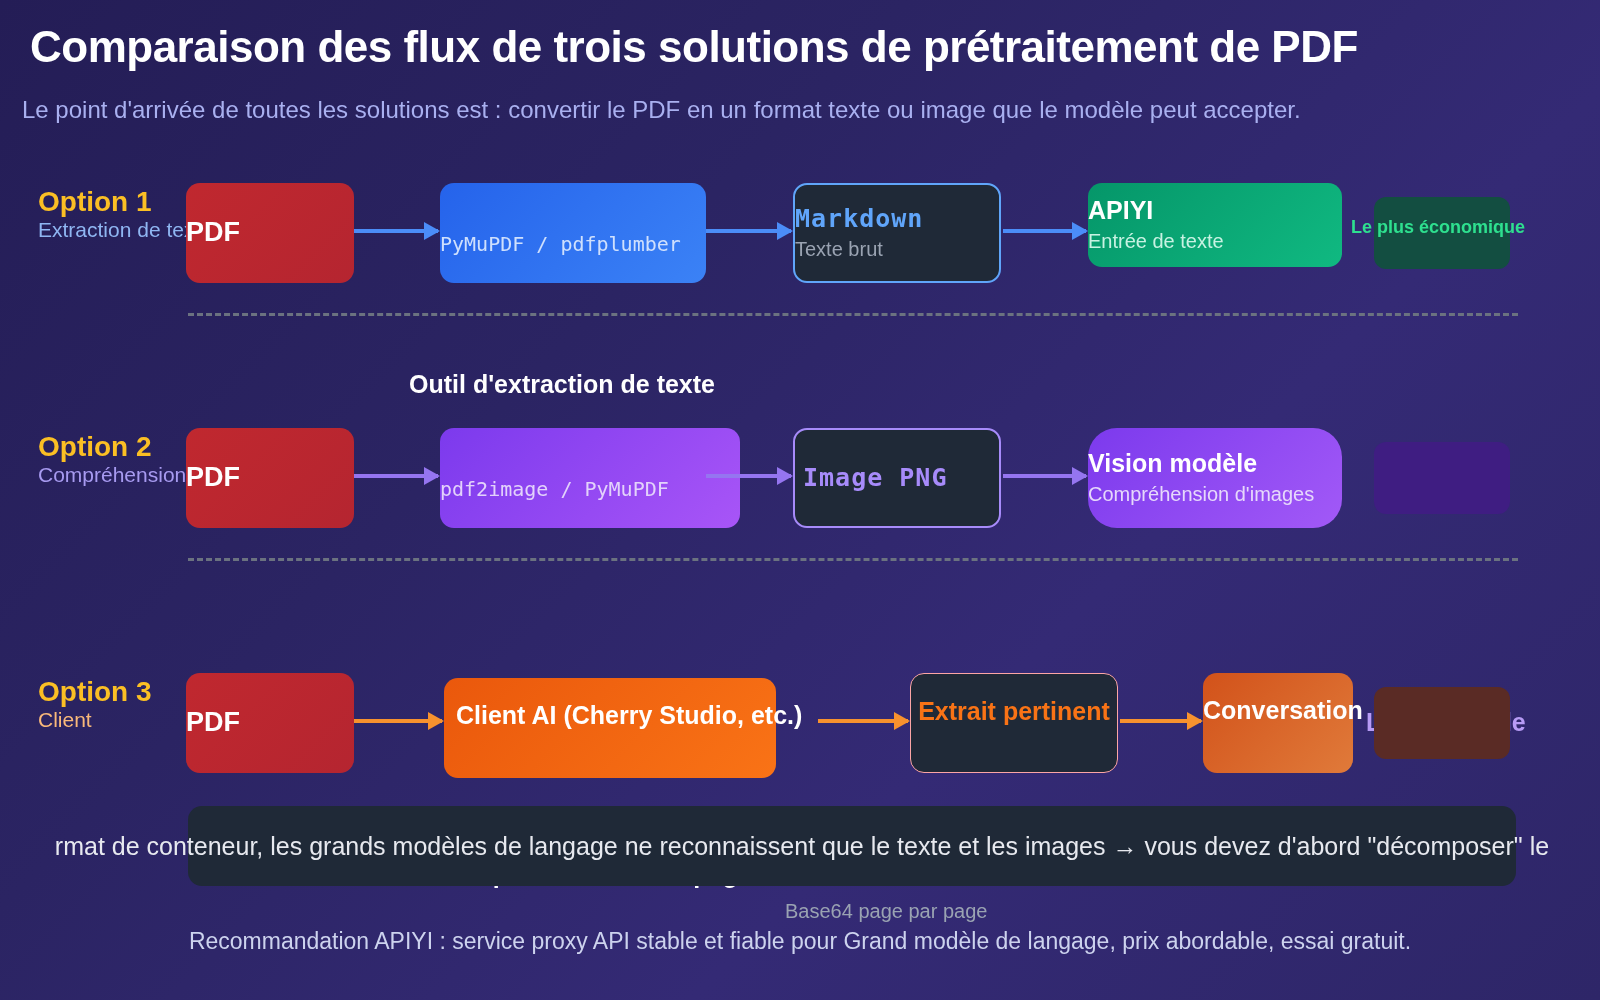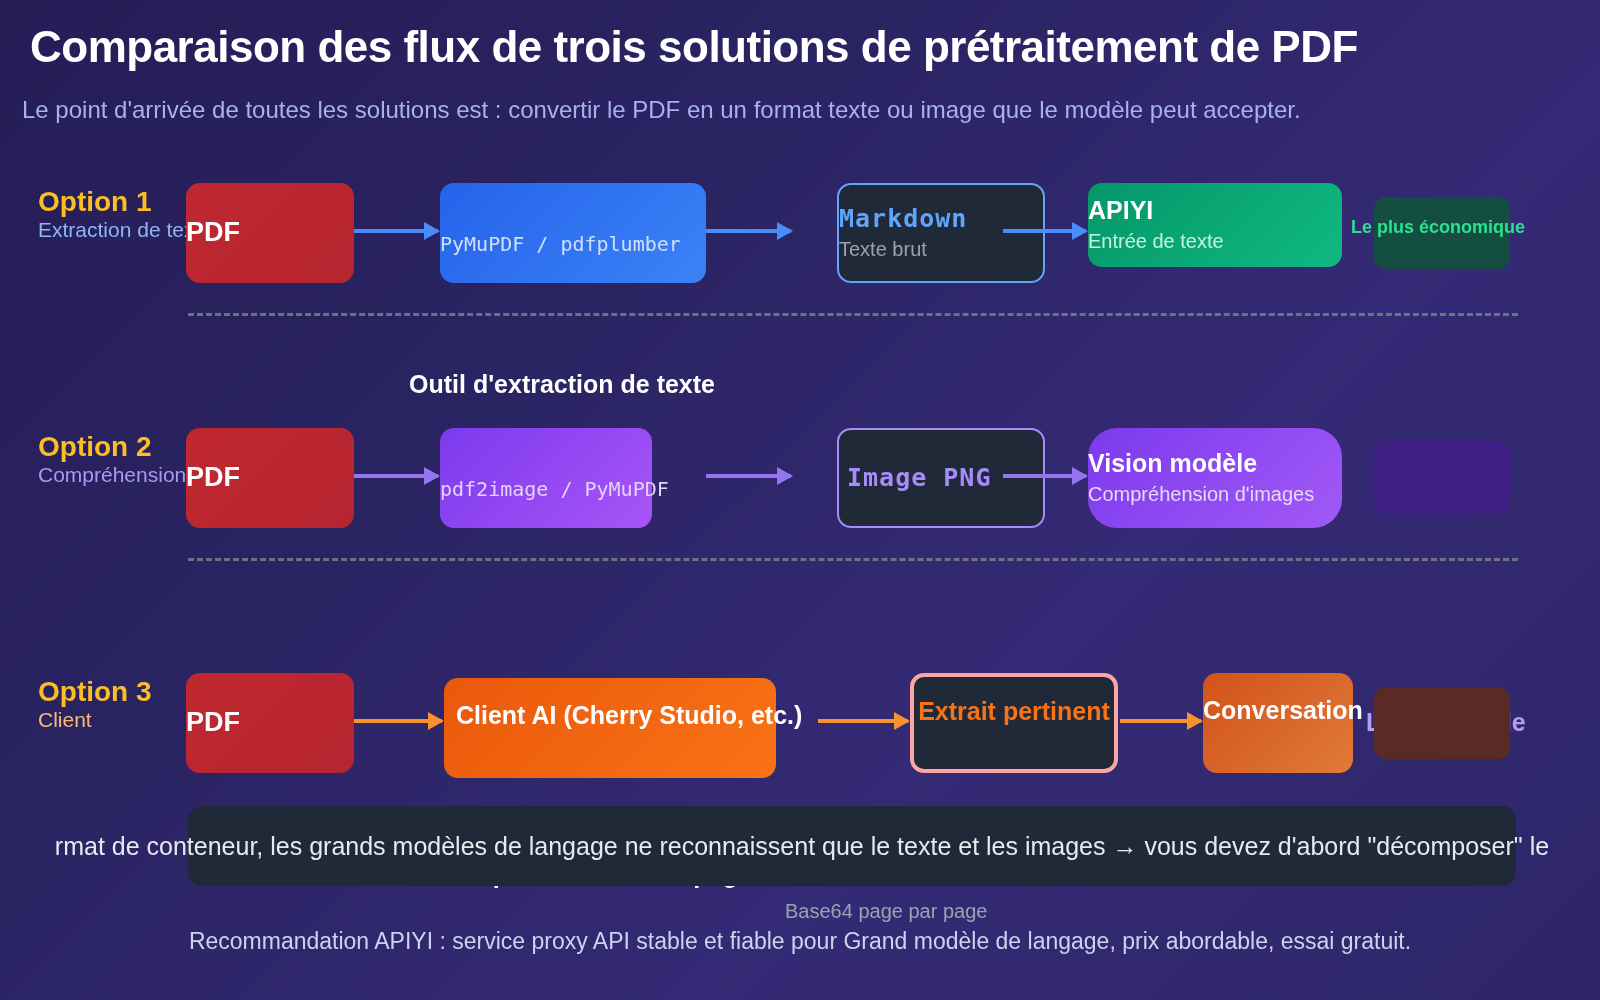--- a/index.html
+++ b/index.html
@@ -56,45 +56,45 @@
   }
   .pdf-box .n-title{font-size:27px;color:#fff;}
 
   .tool-blue{
     left:440px;width:266px;height:100px;top:8px;
     background:linear-gradient(135deg,#2563eb 0%,#3b82f6 100%);
   }
   .tool-blue .n-sub{color:#cfe0fd;}
 
   .tool-violet{
-    left:440px;width:212px;height:100px;top:8px;
+    left:440px;width:300px;height:100px;top:8px;
     background:linear-gradient(135deg,#7c3aed 0%,#a855f7 100%);
   }
   .tool-violet .n-sub{color:#e3d2fb;}
 
   .tool-orange{
     left:444px;width:332px;height:100px;top:13px;
     background:linear-gradient(135deg,#ea580c 0%,#f97316 100%);
     padding-left:12px;
   }
   .tool-orange .n-title{color:#fff;}
 
   .fmt-box{
     left:793px;width:208px;height:100px;top:8px;
-    background:#1f2937;border:2px solid #60a5fa;margin-left:44px;
+    background:#1f2937;border:2px solid #60a5fa;
   }
   .fmt-box .n-title{color:#60a5fa;}
   .fmt-box .n-sub{color:#9aa3b2;}
 
   .fmt-box-violet{border-color:#a78bfa;padding-left:8px;}
   .fmt-box-violet .n-title{color:#a78bfa;}
 
   .fmt-box-orange{
     left:910px;width:208px;height:100px;top:8px;
-    background:#1f2937;border:4px solid #fca5a5;
+    background:#1f2937;border:1px solid #fca5a5;
   }
   .fmt-box-orange .n-title{color:#f97316;}
 
   .dest-green{
     left:1088px;width:254px;height:84px;top:8px;
     background:linear-gradient(135deg,#059669 0%,#10b981 100%);
   }
   .dest-green .n-title{color:#fff;}
   .dest-green .n-sub{color:#c7f2e2;}
 

